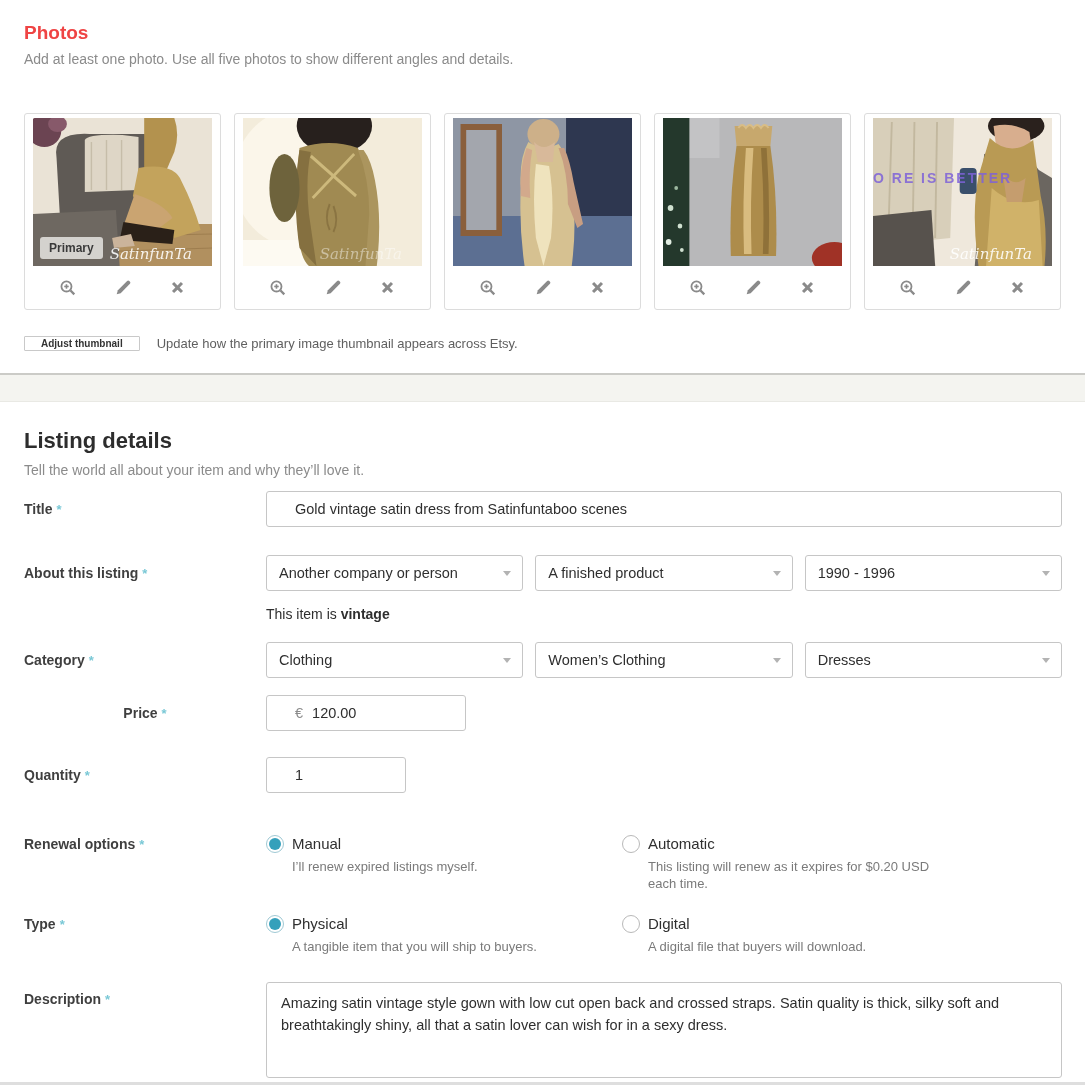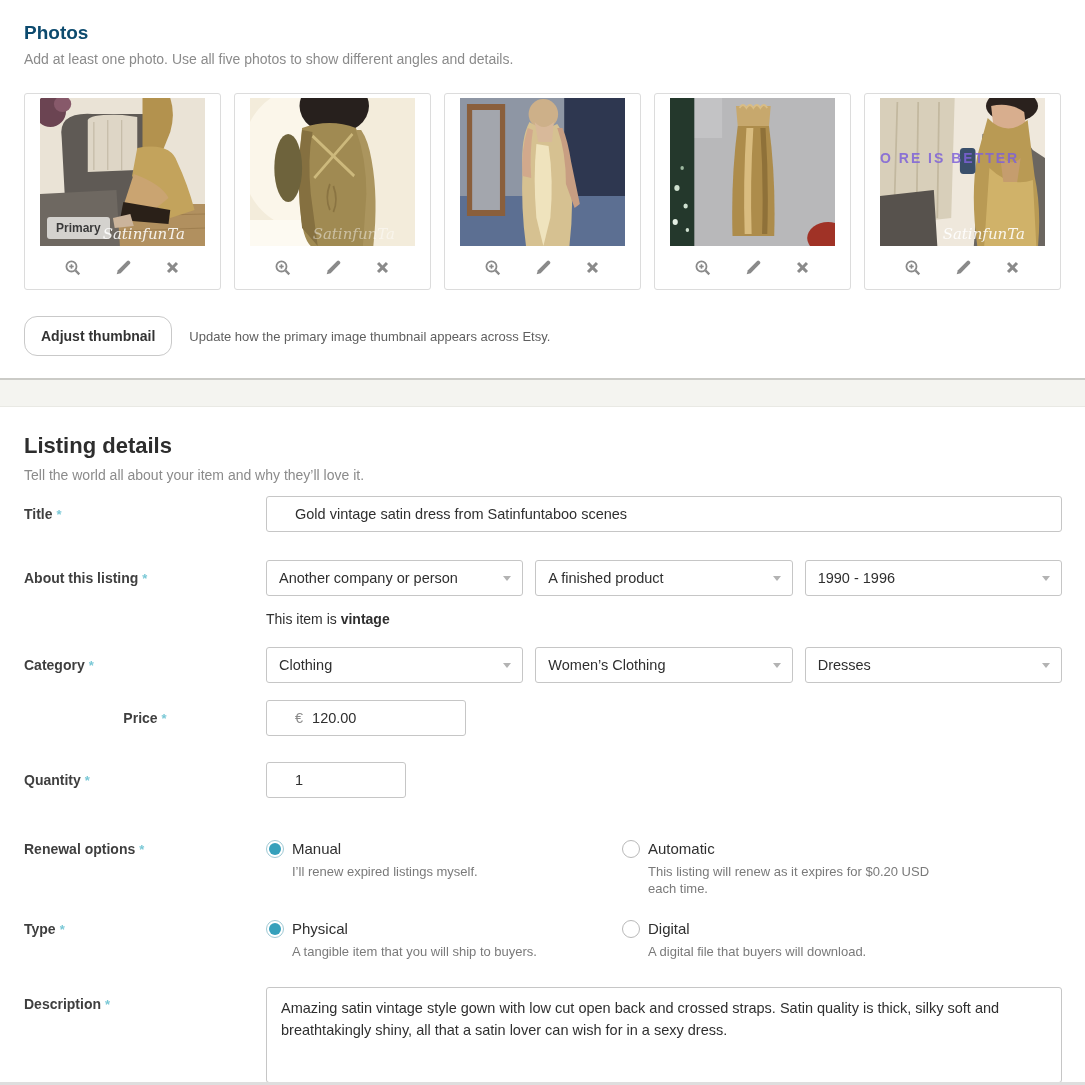--- a/index.html
+++ b/index.html
@@ -4,28 +4,29 @@
 <style>
   * { box-sizing: border-box; }
   html,body { margin:0; padding:0; }
   body {
     width:1085px; height:1085px; overflow:hidden; position:relative;
     background:#ffffff; color:#2f2f2f;
     font-family:"Liberation Sans", sans-serif;
   }
   
   .photos-section { padding:22px 23px 0 24px; }
-  h1.sec-title { font-size:19px; font-weight:bold; color:#0c4a6e; margin:0 0 7px; }
+  h1.sec-title { font-size:19px; font-weight:bold; color:#ef4444; margin:0 0 7px; }
   h2.sec-title { font-size:22px; font-weight:bold; color:#2d2d2d; margin:0 0 8px; }
   p.sec-sub { font-size:14px; color:#8b8b8b; margin:0; }
 
   .photo-cards { display:flex; gap:13px; margin-top:26px; }
   .photo-card {
     width:197px; background:#fff; border:1px solid #dcdcdc; border-radius:3px;
-    padding:4px 15px 0;
+    padding:4px 8px 0;
+    margin-top:20px;
   }
   .photo-frame { position:relative; height:148px; overflow:hidden; background:#ddd; }
   .photo-frame svg { display:block; width:100%; height:100%; }
   .primary-badge {
     position:absolute; left:7px; bottom:7px;
     background:rgba(219,217,212,0.94); color:#3a3a3a;
     font-size:12px; font-weight:bold; padding:4px 9px; border-radius:3px;
   }
   .watermark {
     position:absolute; right:20px; bottom:3px;
@@ -36,23 +37,23 @@
   .overlay-text {
     position:absolute; left:0px; top:52px; width:100%;
     font-size:14px; font-weight:bold; letter-spacing:2px;
     color:rgba(126,98,216,0.85); white-space:nowrap;
   }
   .icon-row { height:43px; display:flex; align-items:center; justify-content:space-around; padding:0 8px; }
   .icon-btn { background:none; border:none; padding:3px 6px; cursor:pointer; line-height:0; }
 
   .adjust-row { display:flex; align-items:center; gap:17px; margin-top:26px; }
   .adjust-btn {
-    background:#fff; border:1px solid #c9c9c9; border-radius:13px;
-    padding:11px 16px; font-family:"Liberation Sans",sans-serif;
-    font-size:14px; font-weight:bold; color:#333; cursor:pointer;
+    background:#fff; border:1px solid #c9c9c9; border-radius:1px;
+    padding:1px 16px; font-family:"Liberation Sans",sans-serif;
+    font-size:10px; font-weight:bold; color:#333; cursor:pointer;
   }
   .adjust-hint { font-size:13px; color:#5f5f5f; }
 
   
   .section-divider {
     margin-top:22px; height:29px; background:#f4f4f0;
     border-top:2px solid #cbcbc7; border-bottom:1px solid #e9e9e4;
   }
 
   

